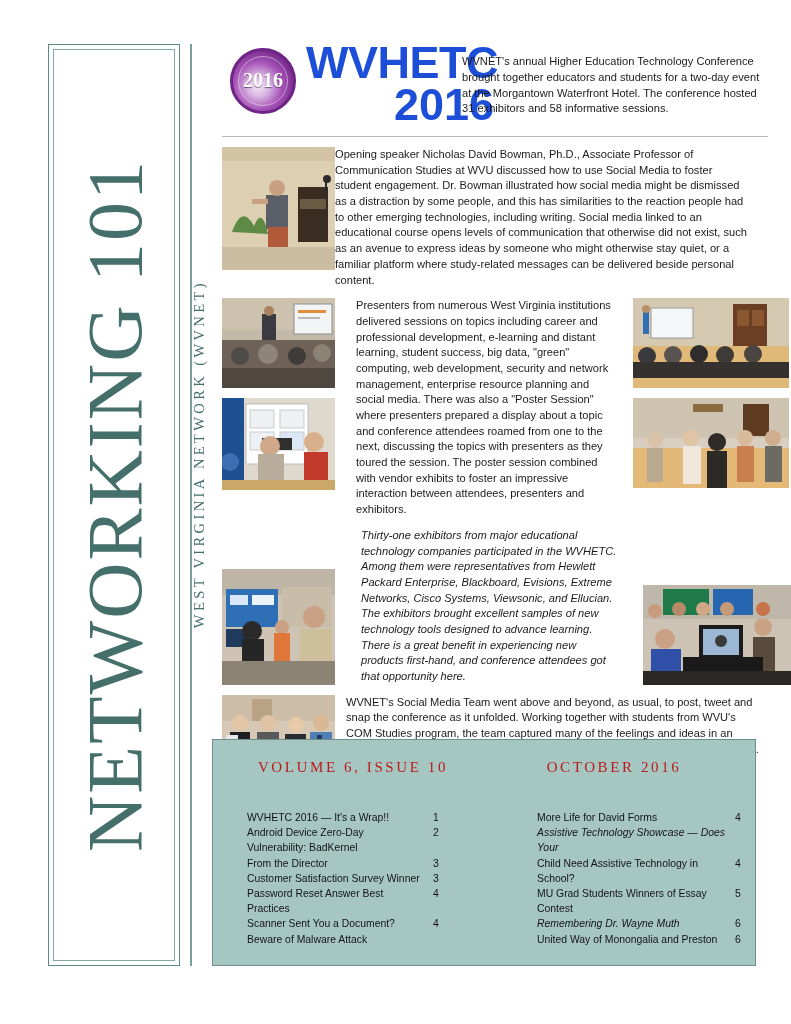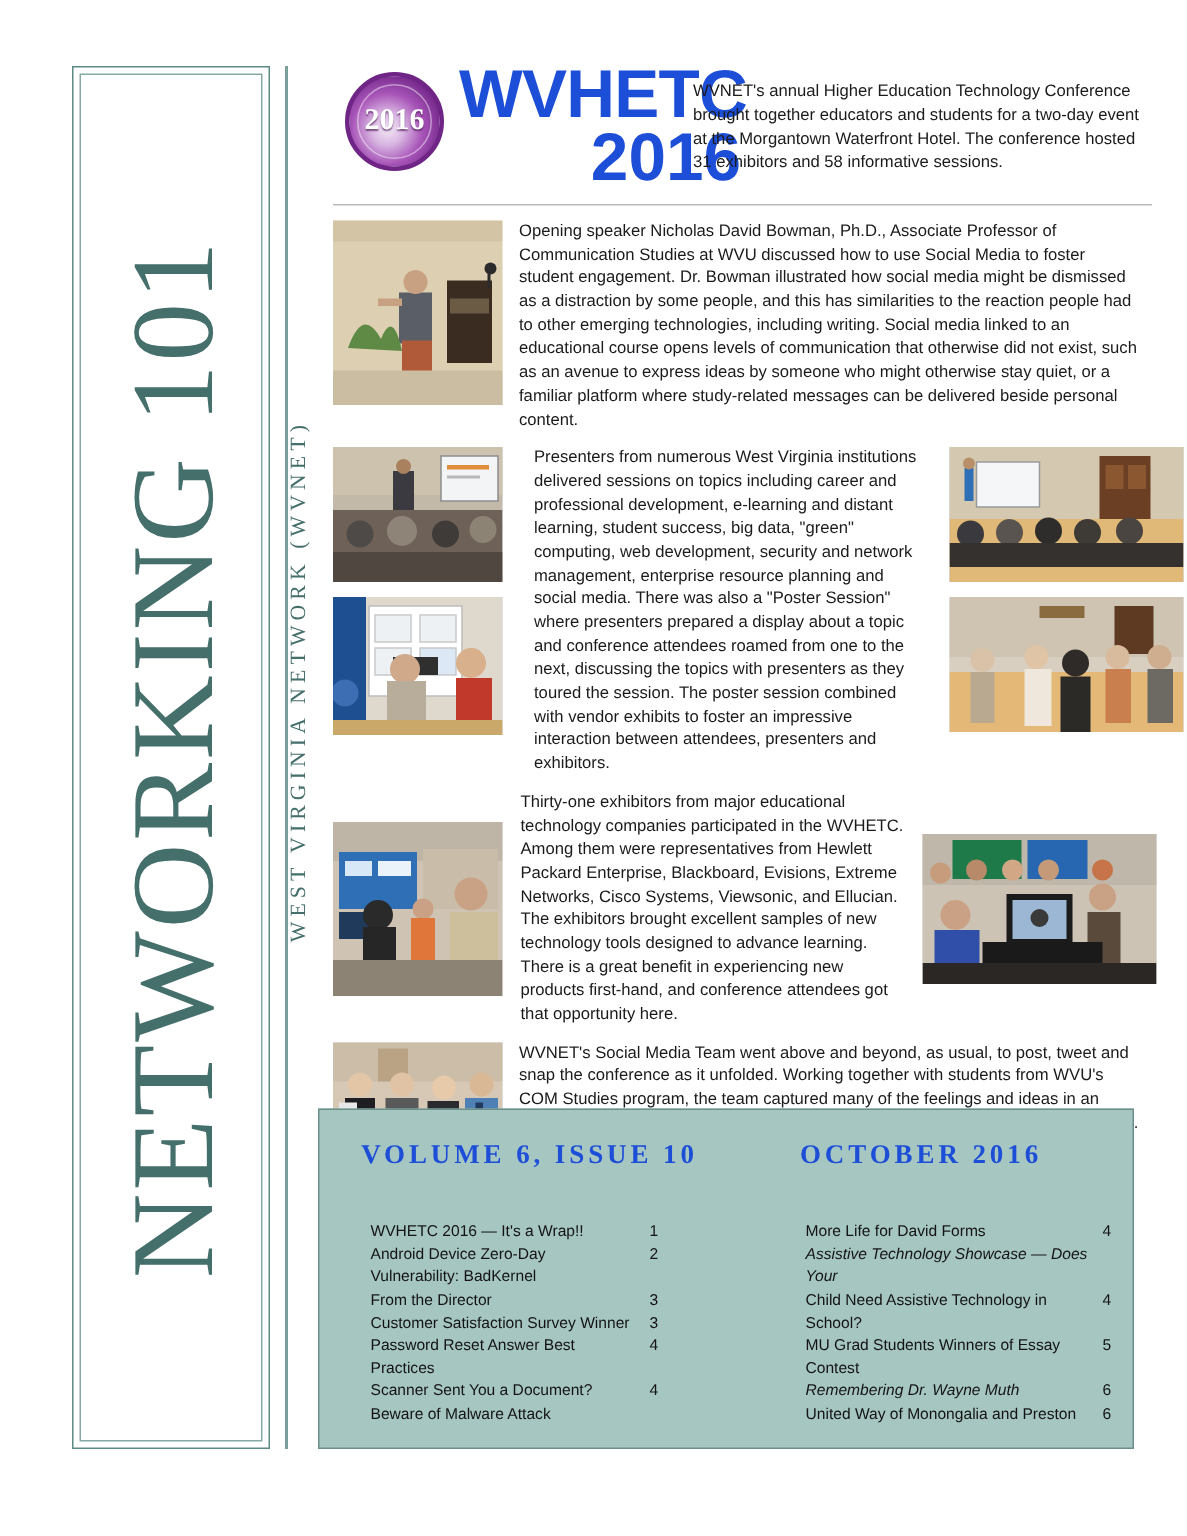--- a/index.html
+++ b/index.html
@@ -169,33 +169,33 @@
     border: 0;
     display: block;
   }
   .ptext {
     font-size: 11.1px;
     line-height: 1.415;
     color: #1b1b1b;
     text-align: left;
   }
 
-  .b1 { display: flex; gap: 11px; align-items: flex-start; }
+  .b1 { display: flex; align-items: flex-start; }
   .b1 .photo { width: 113px; height: 123px; flex: 0 0 113px; }
   .b1 .ptext { width: 415px; }
 
   .b2 { display: flex; gap: 21px; align-items: flex-start; }
   .b2 .leftcol { flex: 0 0 113px; display: flex; flex-direction: column; gap: 10px; }
   .b2 .leftcol .photo { width: 113px; height: 90px; }
   .b2 .leftcol .photo.tall { height: 92px; }
   .b2 .midcol { flex: 0 0 256px; }
   .b2 .rightcol { flex: 0 0 156px; display: flex; flex-direction: column; gap: 10px; }
   .b2 .rightcol .photo { width: 156px; height: 90px; }
 
-  .b3 { display: flex; gap: 12px; align-items: center; }
+  .b3 { display: flex; gap: 26px; align-items: flex-end; font-style: italic; }
   .b3 .photo.left { width: 113px; height: 116px; flex: 0 0 113px; }
   .b3 .midcol { flex: 0 0 256px; }
   .b3 .photo.right { width: 156px; height: 100px; flex: 0 0 156px; }
 
   .b4 { display: flex; gap: 11px; align-items: flex-start; }
   .b4 .photo { width: 113px; height: 84px; flex: 0 0 113px; }
   .b4 .ptext { width: 415px; }
 
   .continued {
     margin-top: 13px;
@@ -215,24 +215,24 @@
     height: 227px;
     background: #a6c6c2;
     border: 1px solid #6d8f8b;
   }
   .toc-heads {
     display: flex;
     padding: 19px 0 0 0;
   }
   .toc-head {
     font-family: "Liberation Serif", serif;
-    font-size: 18px;
-    font-weight: bold;
+    font-size: 15px;
+    font-weight: normal;
     letter-spacing: 2.6px;
-    color: #1d4ed8;
+    color: #b91c1c;
     text-align: center;
   }
   .toc-head.l { flex: 0 0 272px; padding-left: 8px; }
   .toc-head.r { flex: 0 0 272px; padding-right: 14px; }
 
   .toc-cols {
     display: flex;
     padding: 34px 0 0 0;
   }
   .toc-col { }

